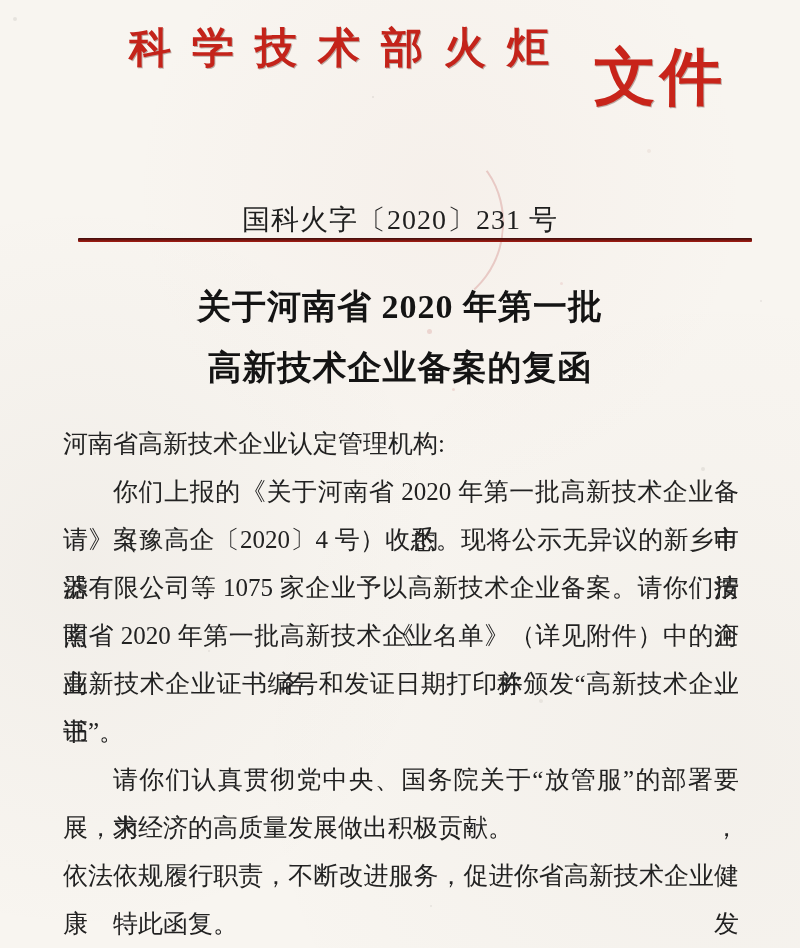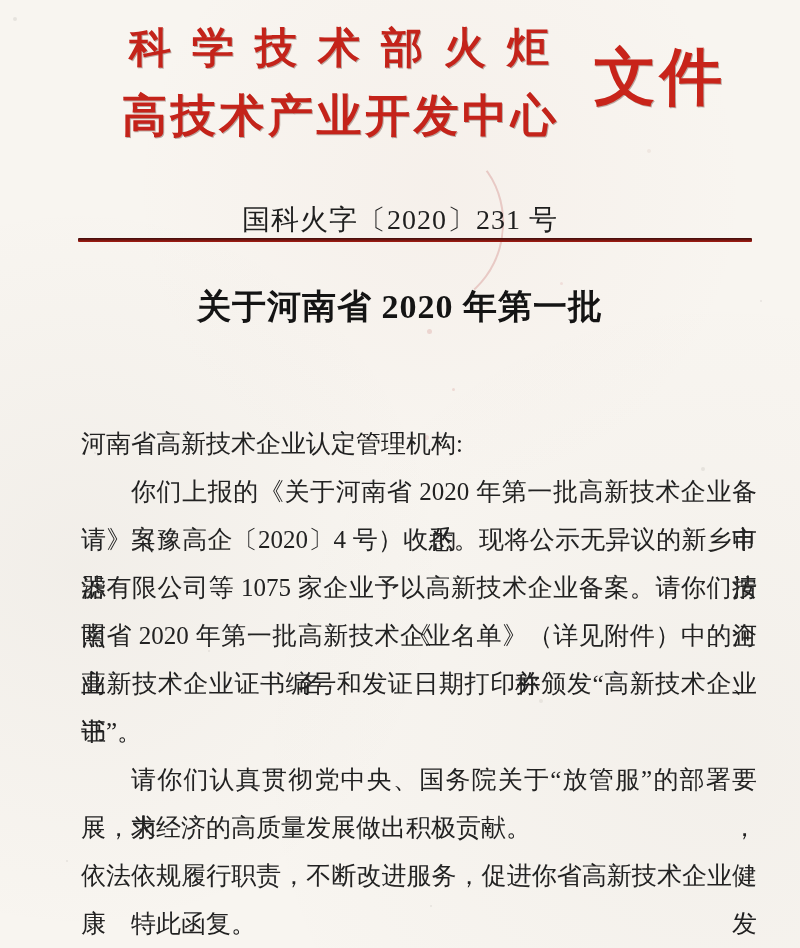--- a/index.html
+++ b/index.html
@@ -140,21 +140,21 @@
   }
   .doc-title .t-line {
     line-height: 61px;
     letter-spacing: 1px;
     white-space: nowrap;
   }
   
   .body-text {
     position: absolute;
     top: 420px;
-    left: 81px;
+    left: 63px;
     width: 676px;
     font-size: 25px;
     color: #222222;
   }
   .ln {
     height: 48px;
     line-height: 48px;
     white-space: nowrap;
     overflow: visible;
   }
@@ -169,34 +169,34 @@
 </style>
 </head>
 <body>
 
 <div class="page">
 
   <div class="speckles"></div>
 
   <div class="issuer">
     <div class="issuer-line1">科学技术部火炬</div>
-    <div class="issuer-line2">高技术产业开发中心</div>
   </div>
 
   <div class="doc-type">文件</div>
 
   <div class="seal-mark"></div>
   <div class="seal-dots"></div>
 
   <div class="ref-number">国科火字〔2020〕231 号</div>
 
   <div class="red-rule"></div>
 
   <div class="doc-title">
     <div class="t-line">关于河南省 2020 年第一批</div>
+    <div class="t-line">高新技术企业备案的复函</div>
   </div>
 
   <div class="body-text">
     <div class="ln">河南省高新技术企业认定管理机构:</div>
     <div class="ln jt ind">你们上报的《关于河南省 2020 年第一批高新技术企业备案的申</div>
     <div class="ln jt">请》（豫高企〔2020〕4 号）收悉。现将公示无异议的新乡市滤清</div>
     <div class="ln jt">器有限公司等 1075 家企业予以高新技术企业备案。请你们按照《河</div>
     <div class="ln jt">南省 2020 年第一批高新技术企业名单》（详见附件）中的企业名称、</div>
     <div class="ln jt">高新技术企业证书编号和发证日期打印并颁发“高新技术企业证</div>
     <div class="ln">书”。</div>

